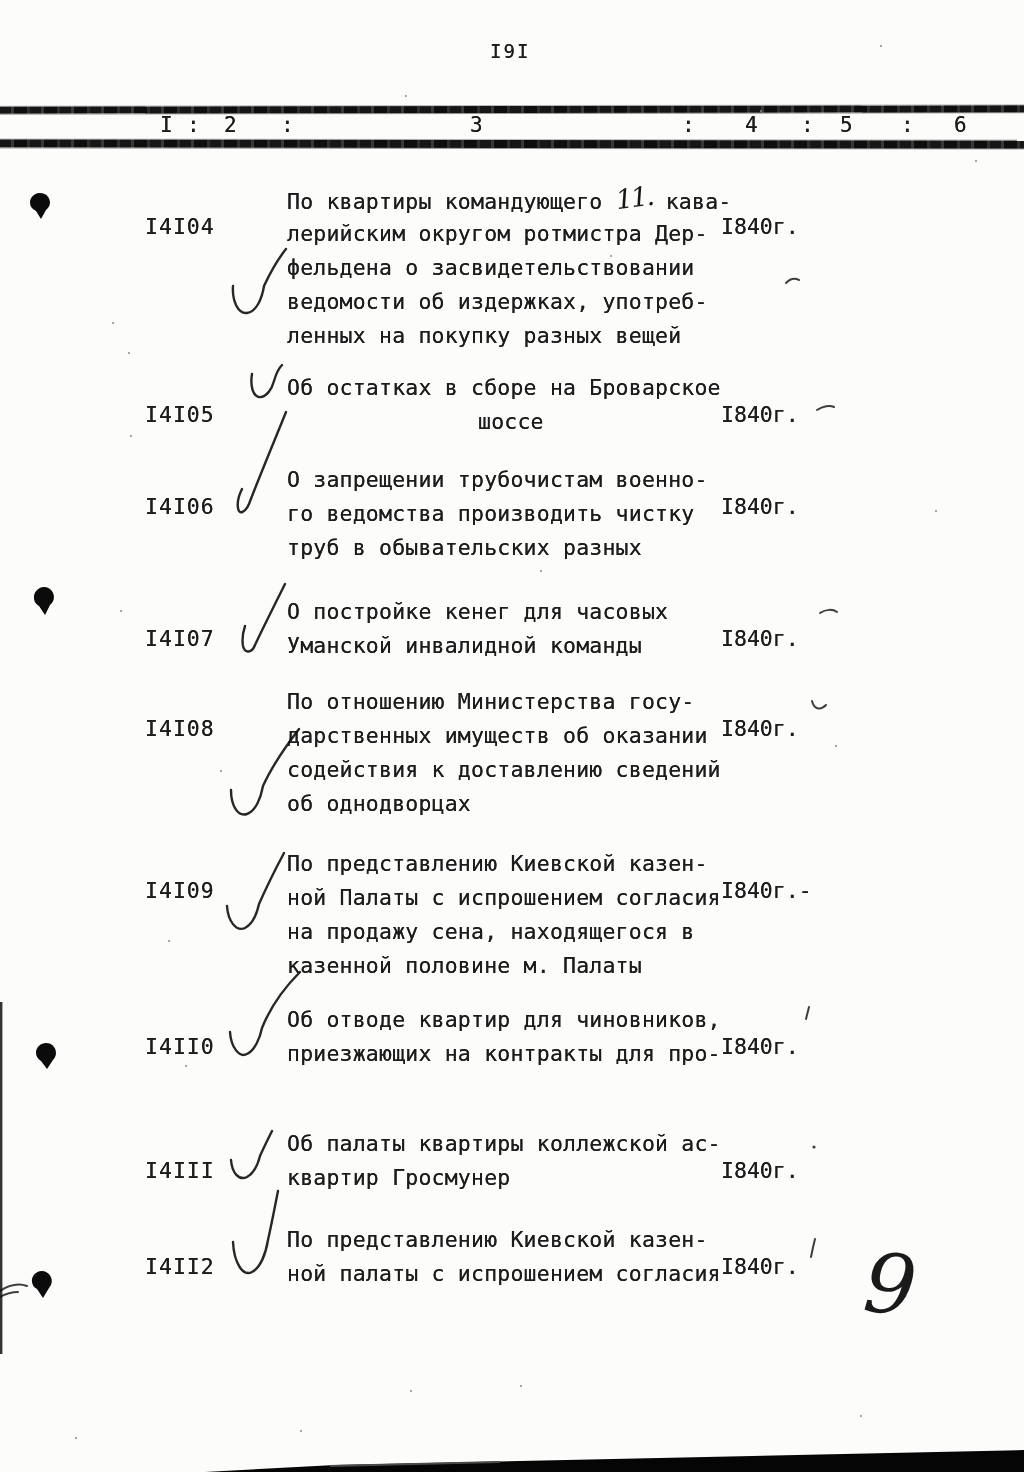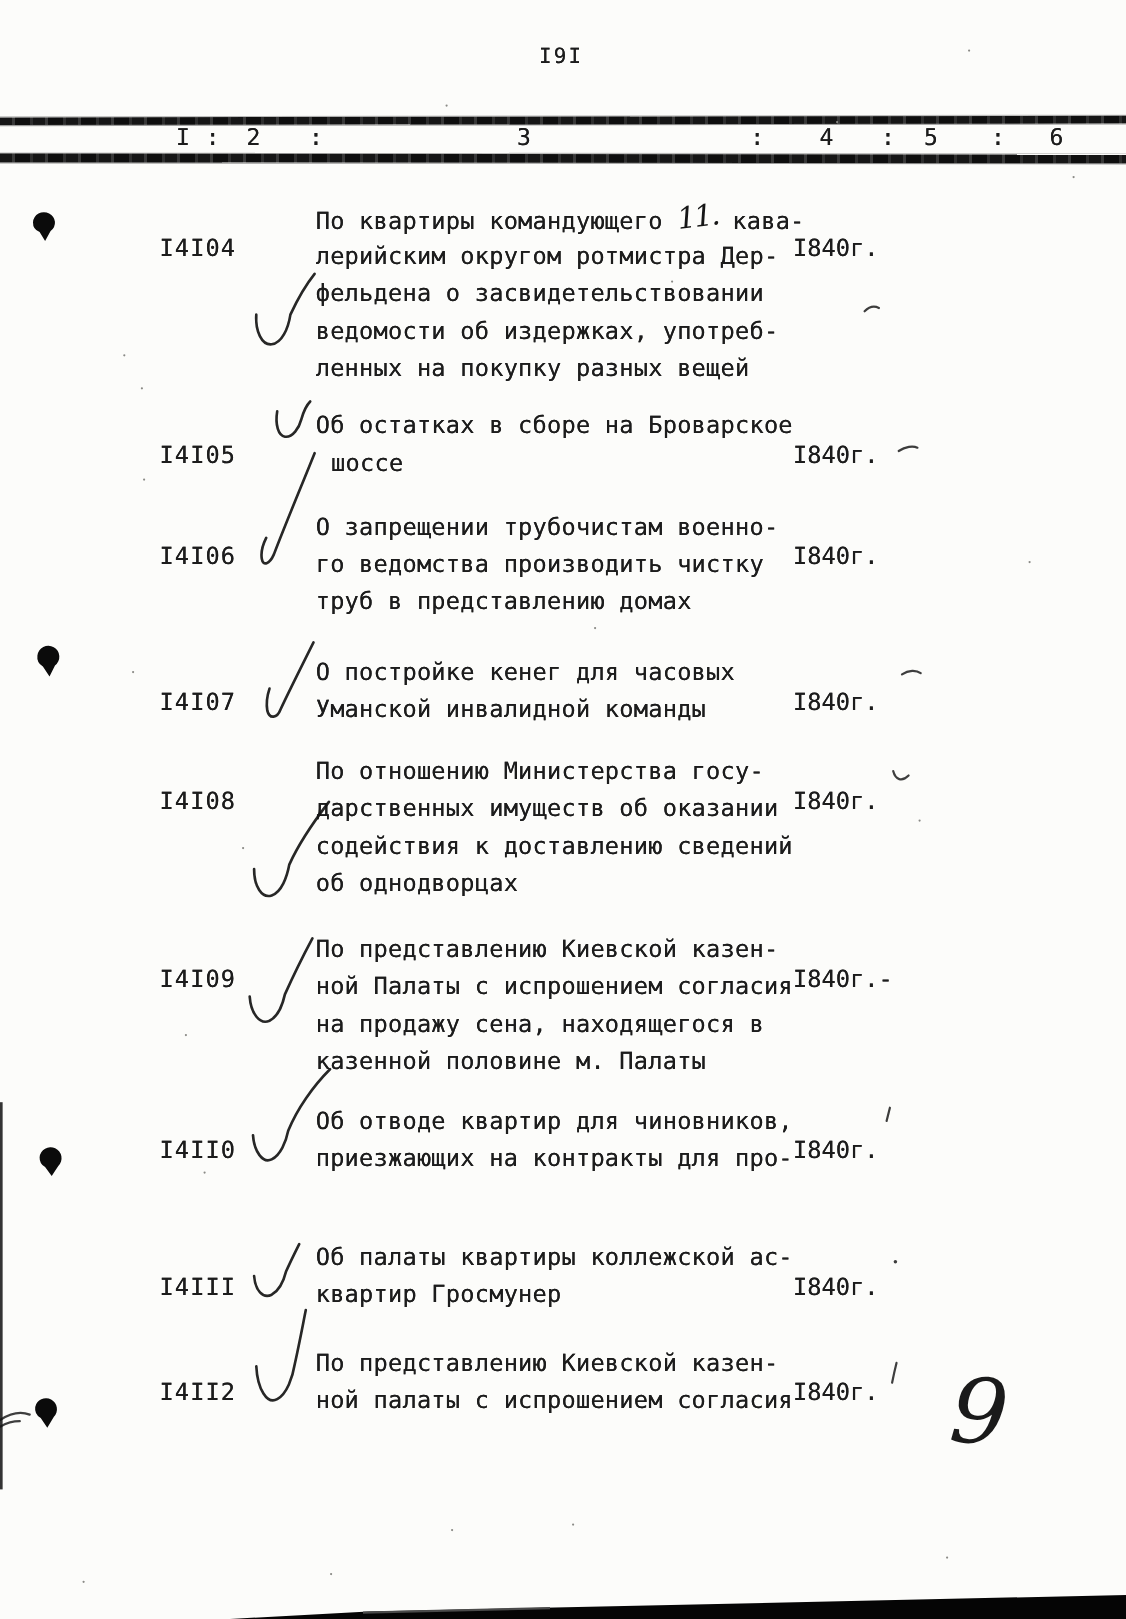--- a/index.html
+++ b/index.html
@@ -68,30 +68,30 @@
           <div class="line typed">фельдена о засвидетельствовании</div>
           <div class="line typed">ведомости об издержках, употреб-</div>
           <div class="line typed">ленных на покупку разных вещей</div>
         </div>
         <span class="entry-year typed">I840г.</span>
       </div>
       <div class="entry" style="top: 371px;">
         <span class="entry-no typed">I4I05</span>
         <div class="entry-desc">
           <div class="line typed">Об остатках в сборе на Броварское</div>
-          <div class="line typed" style="margin-left: 14px;">шоссе</div>
+          <div class="line typed" style="margin-left: 14px; text-align: center;">шоссе</div>
         </div>
         <span class="entry-year typed">I840г.</span>
       </div>
       <div class="entry" style="top: 463px;">
         <span class="entry-no typed">I4I06</span>
         <div class="entry-desc">
           <div class="line typed">О запрещении трубочистам военно-</div>
           <div class="line typed">го ведомства производить чистку</div>
-          <div class="line typed">труб в представлению домах</div>
+          <div class="line typed">труб в обывательских разных</div>
         </div>
         <span class="entry-year typed">I840г.</span>
       </div>
       <div class="entry" style="top: 595px;">
         <span class="entry-no typed">I4I07</span>
         <div class="entry-desc">
           <div class="line typed">О постройке кенег для часовых</div>
           <div class="line typed">Уманской инвалидной команды</div>
         </div>
         <span class="entry-year typed">I840г.</span>

